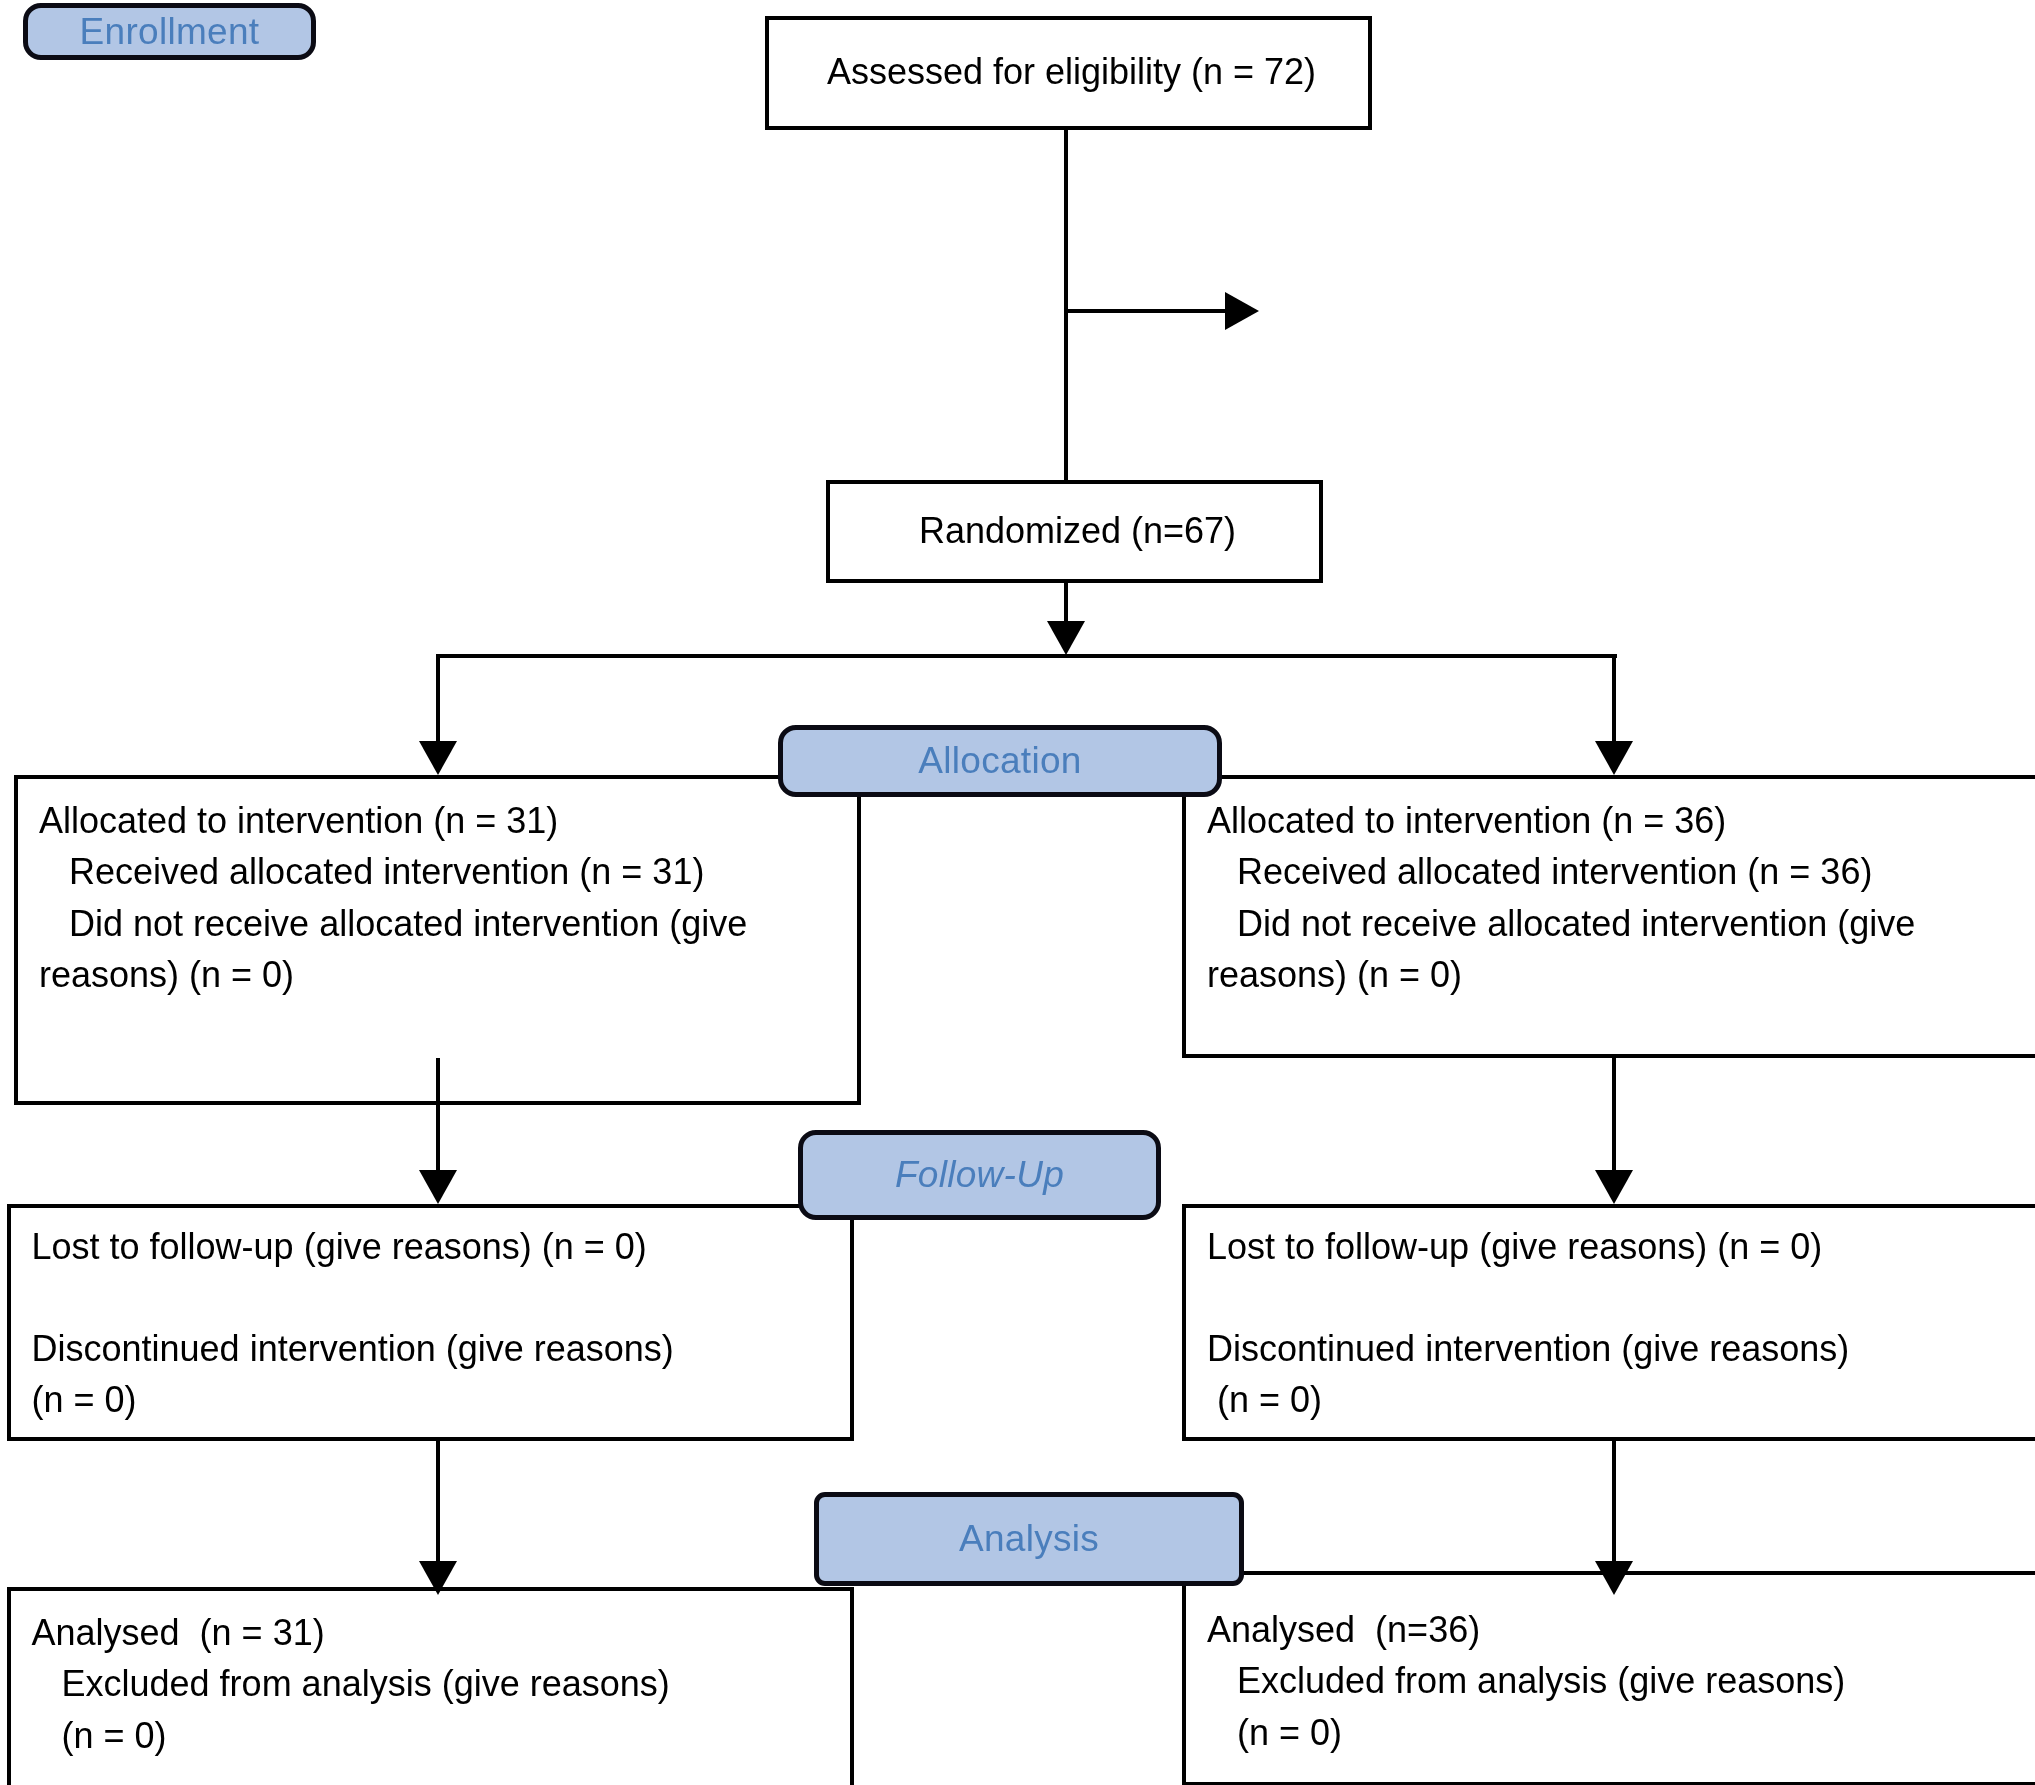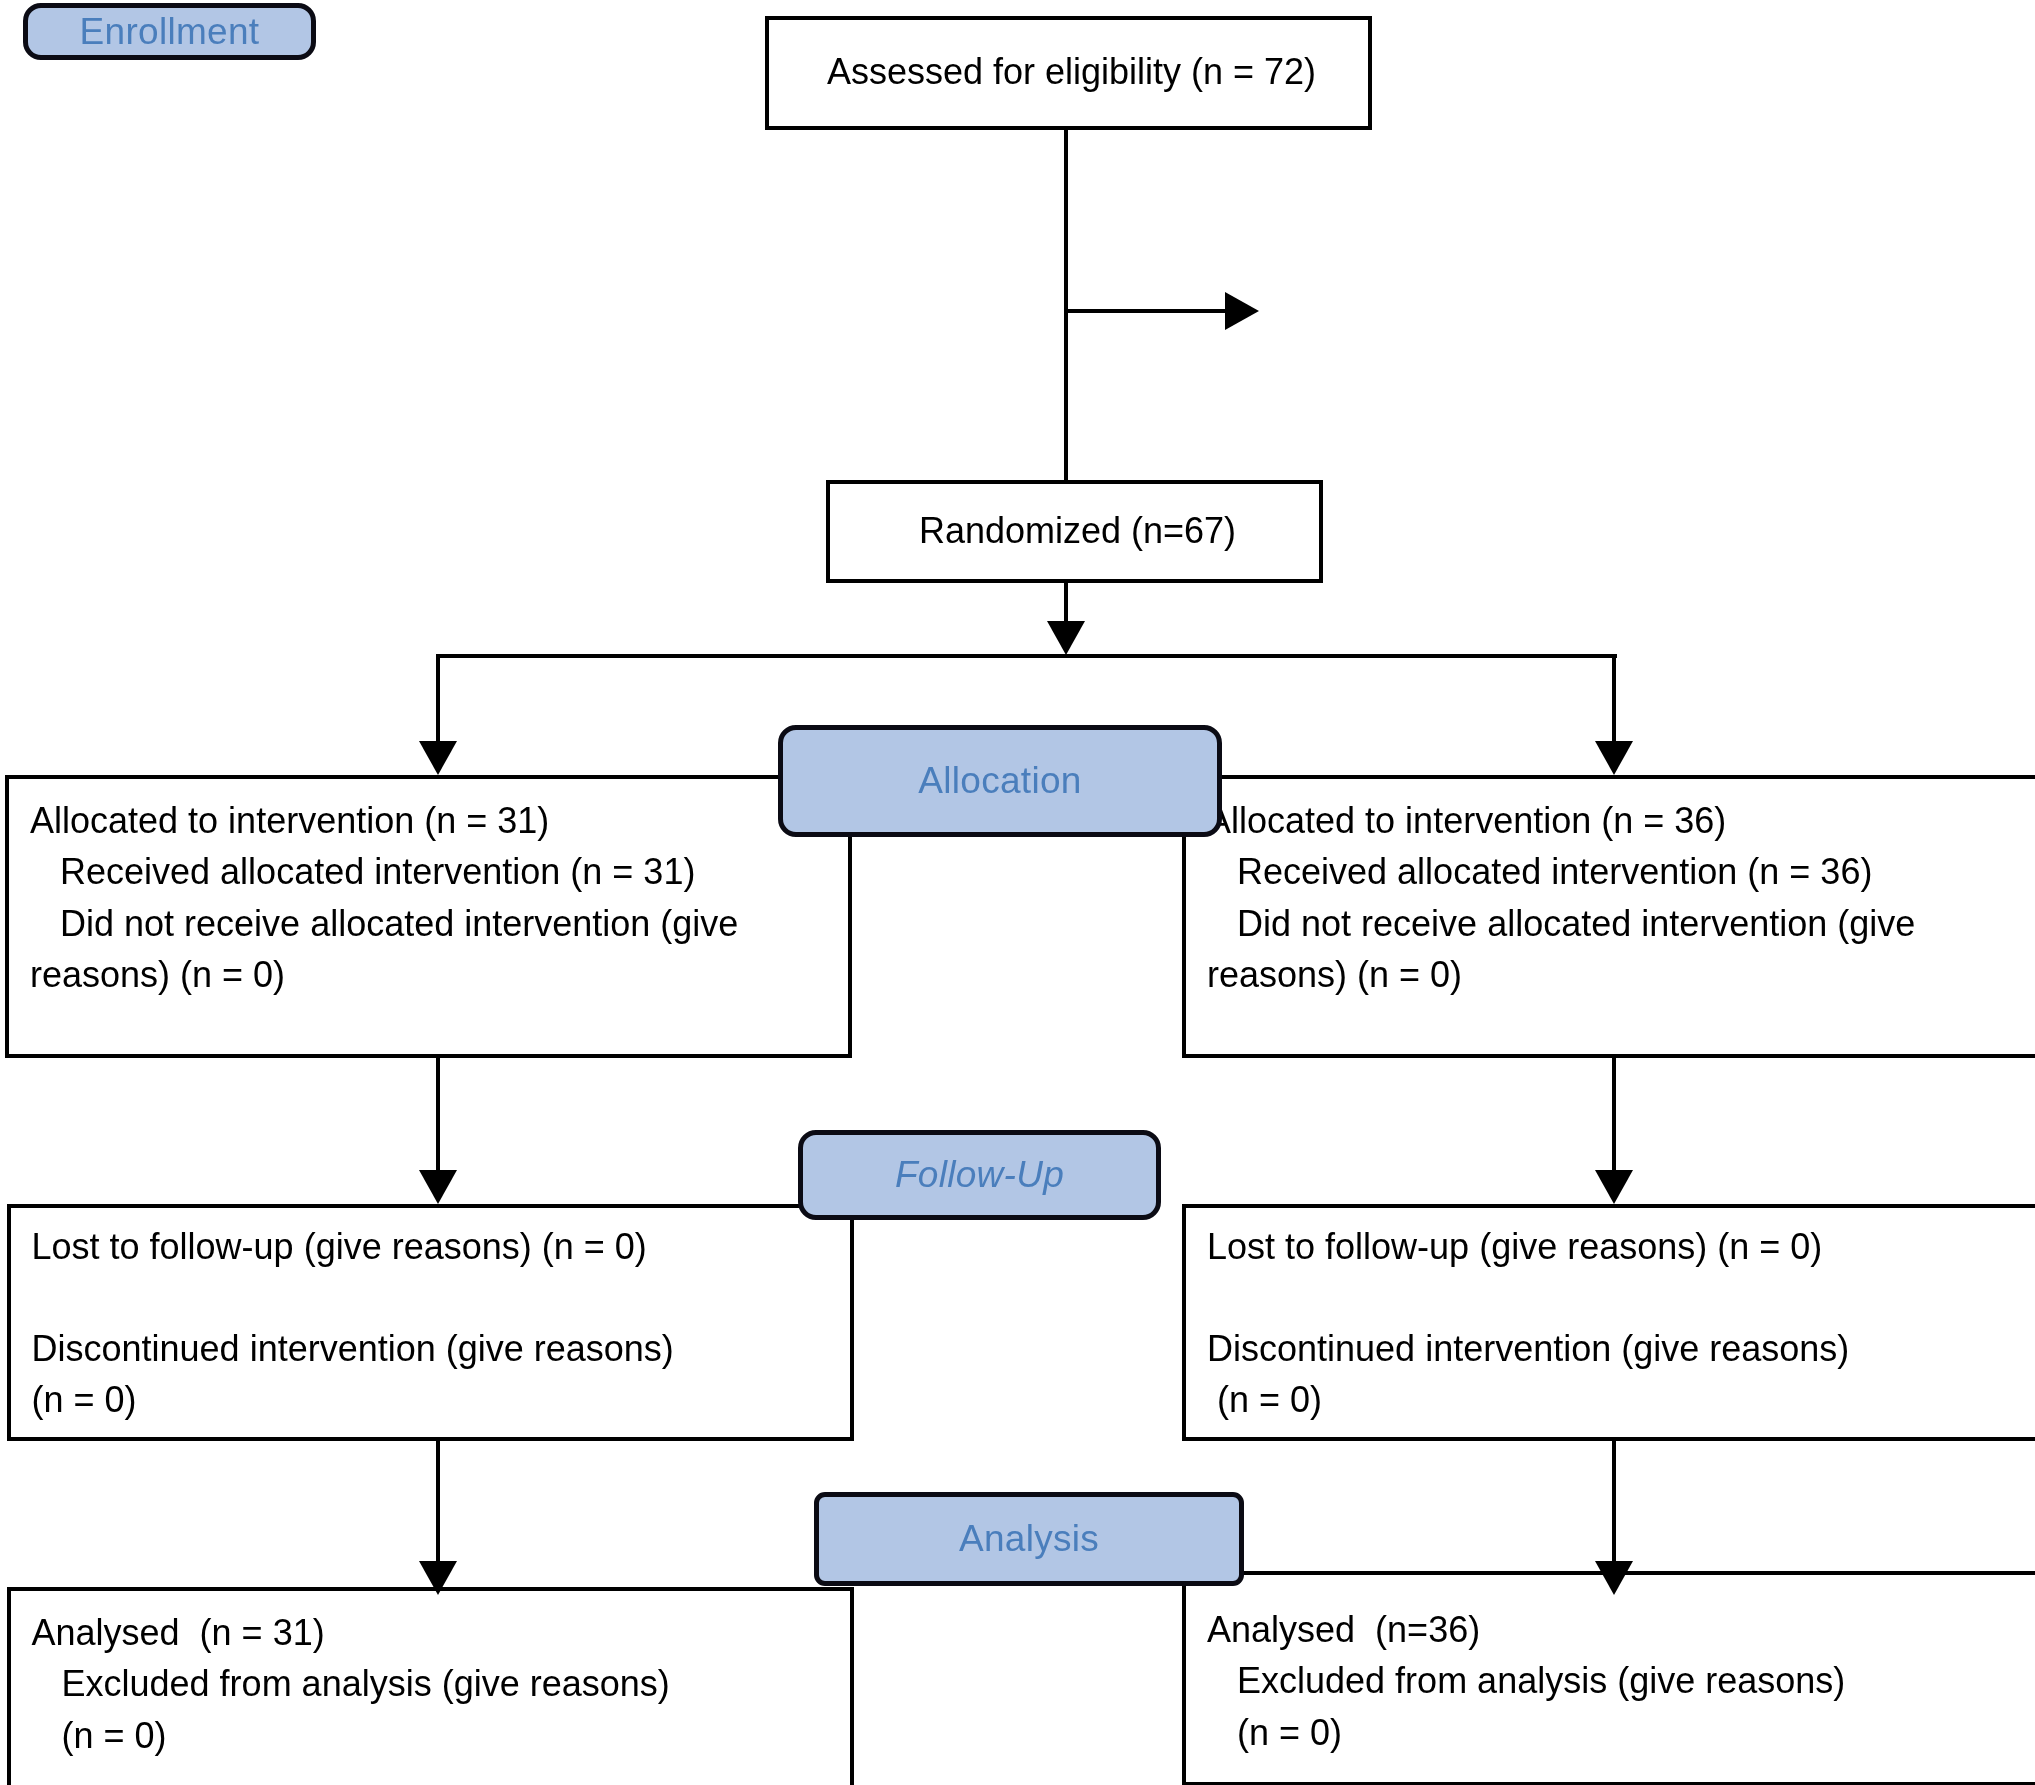--- a/index.html
+++ b/index.html
@@ -106,35 +106,35 @@
   <div class="arrow-down" style="left:1047px; top:621px;"></div>
 
   <div class="ln hl" style="left:436px; top:654px; width:1181px; height:4.1px;"></div>
 
   <div class="ln vl" style="left:436px; top:654px; width:4.1px; height:88px;"></div>
   <div class="arrow-down" style="left:419px; top:741px;"></div>
 
   <div class="ln vl" style="left:1612px; top:654px; width:4.1px; height:88px;"></div>
   <div class="arrow-down" style="left:1595px; top:741px;"></div>
 
-  <div class="box" style="left:5px; top:775px; width:847px; height:283px;">
+  <div class="box" style="left:14px; top:775px; width:847px; height:330px;">
     <div class="txt" style="top:16.3px;">Allocated to intervention (n = 31)
    Received allocated intervention (n = 31)
    Did not receive allocated intervention (give
 reasons) (n = 0)</div>
   </div>
 
   <div class="box" style="left:1182px; top:775px; width:863px; height:283px;">
     <div class="txt" style="top:16.3px;">Allocated to intervention (n = 36)
    Received allocated intervention (n = 36)
    Did not receive allocated intervention (give
 reasons) (n = 0)</div>
   </div>
 
-  <div class="band" style="left:778px; top:725px; width:444px; height:112px;">
+  <div class="band" style="left:778px; top:725px; width:444px; height:72px;">
     <span class="blabel">Allocation</span>
   </div>
 
   <div class="ln vl" style="left:436px; top:1058px; width:4.1px; height:112px;"></div>
   <div class="arrow-down" style="left:419px; top:1170px;"></div>
 
   <div class="ln vl" style="left:1612px; top:1058px; width:4.1px; height:112px;"></div>
   <div class="arrow-down" style="left:1595px; top:1170px;"></div>
 
   <div class="box" style="left:6.5px; top:1204px; width:847px; height:237px;">

